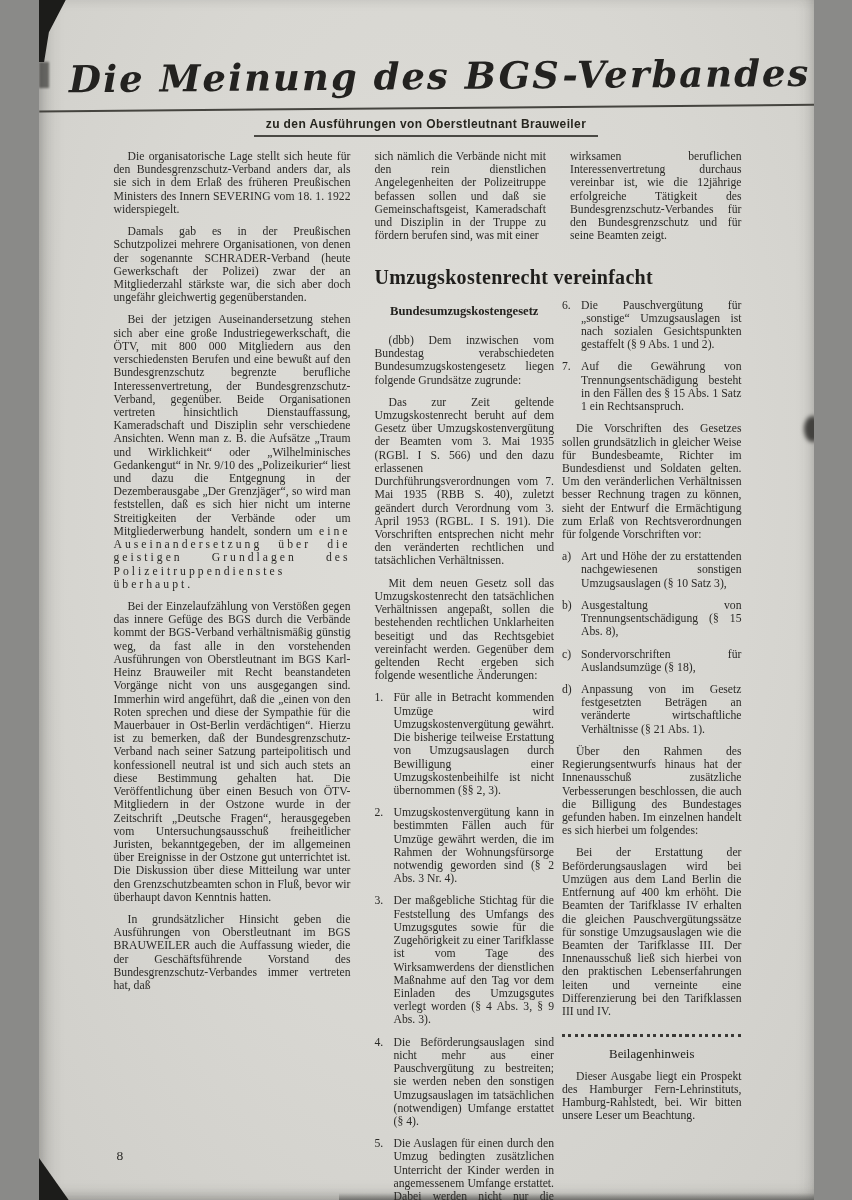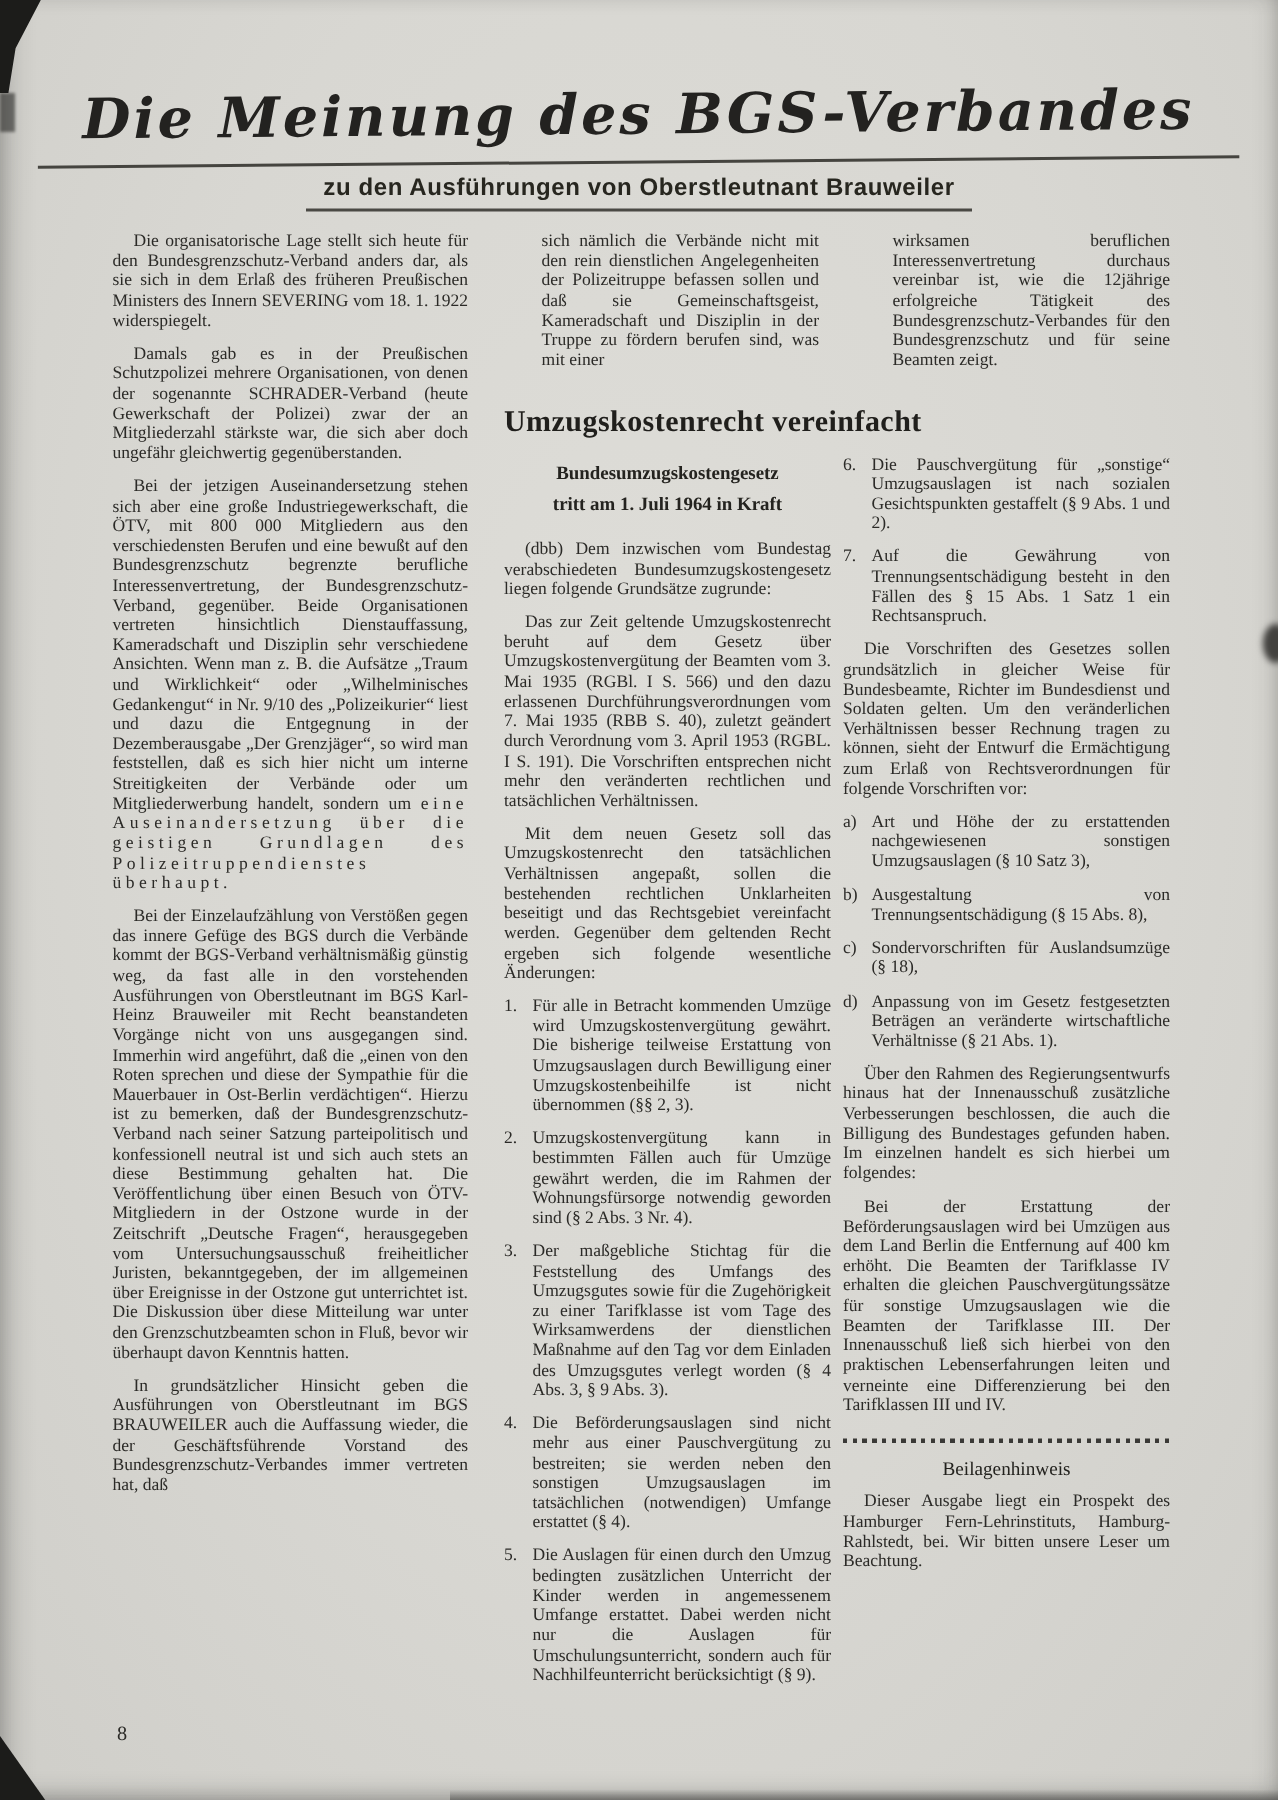--- a/index.html
+++ b/index.html
@@ -1,18 +1,18 @@
 <!DOCTYPE html>
 <html lang="de"><head>
 <meta charset="utf-8">
 <style>
   html, body { margin:0; padding:0; background:#8a8a88; }
   .page {
     position:relative;
-    width:852px; height:1200px;
+    width:775px; height:1200px;
     margin:0 auto;
     background:
       radial-gradient(ellipse at 50% 40%, #deddd8 0%, #d8d7d2 55%, #cfcec9 100%);
     color:#2b2a27;
     font-family:"Liberation Serif", serif;
     overflow:hidden;
     box-shadow: inset 14px 0 22px -14px rgba(40,40,38,.45), inset -10px 0 18px -12px rgba(40,40,38,.35), inset 0 -12px 18px -12px rgba(40,40,38,.4);
   }
   
   .art { position:absolute; background:#1c1c1a; }
@@ -30,31 +30,31 @@
     font-size:37px; letter-spacing:2px;
     color:#232220;
     border-bottom:2px solid #45443f;
     padding:0 30px 9px 30px;
     transform:rotate(-0.5deg);
     white-space:nowrap;
   }
   .subtitle {
     display:inline-block; margin-top:3px;
     font-family:"Liberation Sans", sans-serif;
-    font-weight:700; font-size:16px; letter-spacing:.4px;
+    font-weight:700; font-size:12px; letter-spacing:.4px;
     color:#27261f;
     border-bottom:2px solid #4a4944;
     padding:5px 12px 4px 12px;
   }
 
   .content { display:flex; gap:24px; padding:13px 72px 0 75px; }
   .colL { width:237px; flex:0 0 237px; }
   .rightArea { flex:1; min-width:0; }
   .introCols { display:flex; gap:24px; }
-  .introCols .icol { flex:1; min-width:0;margin-left:25px; }
+  .introCols .icol { flex:1; min-width:0; }
 
   .bodytext, .para, .list-item { font-size:11.7px; line-height:1.13; }
   .para { margin:0 0 9px 0; text-indent:14px; text-align:justify; hyphens:auto; -webkit-hyphens:auto; }
   .para.noind { text-indent:0; }
   .sperr { letter-spacing:3px; }
 
   .article-head {
     margin:14px 0 10px 0; text-align:left;
     font-family:Liberation Serif, serif;
     font-weight:700; font-size:20px; letter-spacing:.3px;
@@ -115,21 +115,20 @@
       </div>
 
       <section>
         <h2 class="article-head">Umzugskostenrecht vereinfacht</h2>
 
         <div class="article-cols bodytext">
 
           <div class="acol">
             <div class="subhead">
               <div>Bundesumzugskostengesetz</div>
-              <div>tritt am 1. Juli 1964 in Kraft</div>
             </div>
             <p class="para">(dbb) Dem inzwischen vom Bundestag verabschiedeten Bundesumzugskostengesetz liegen folgende Grundsätze zugrunde:</p>
             <p class="para">Das zur Zeit geltende Umzugskostenrecht beruht auf dem Gesetz über Umzugskostenvergütung der Beamten vom 3. Mai 1935 (RGBl. I S. 566) und den dazu erlassenen Durchführungsverordnungen vom 7. Mai 1935 (RBB S. 40), zuletzt geändert durch Verordnung vom 3. April 1953 (RGBL. I S. 191). Die Vorschriften entsprechen nicht mehr den veränderten rechtlichen und tatsächlichen Verhältnissen.</p>
             <p class="para">Mit dem neuen Gesetz soll das Umzugskostenrecht den tatsächlichen Verhältnissen angepaßt, sollen die bestehenden rechtlichen Unklarheiten beseitigt und das Rechtsgebiet vereinfacht werden. Gegenüber dem geltenden Recht ergeben sich folgende wesentliche Änderungen:</p>
 
             <div class="list-item">
               <span class="li-num">1.</span>
               <span>Für alle in Betracht kommenden Umzüge wird Umzugskostenvergütung gewährt. Die bisherige teilweise Erstattung von Umzugsauslagen durch Bewilligung einer Umzugskostenbeihilfe ist nicht übernommen (§§ 2, 3).</span>
             </div>
             <div class="list-item">

